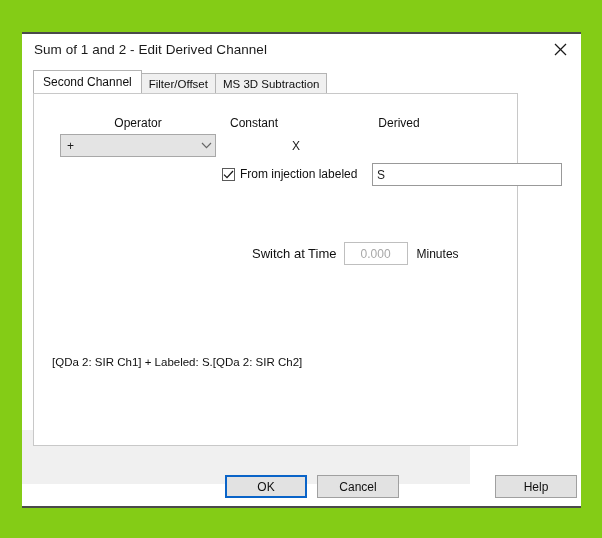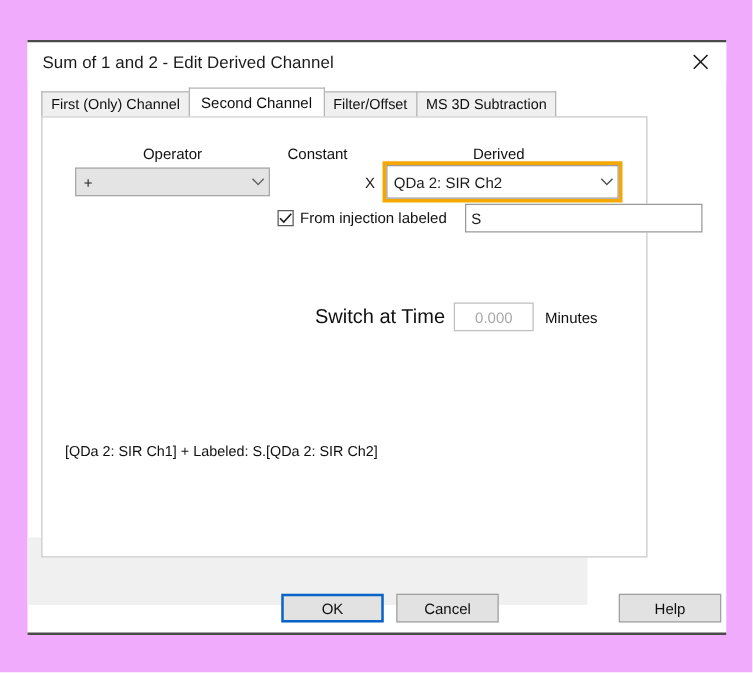--- a/index.html
+++ b/index.html
@@ -10,21 +10,21 @@
     height: 538px;
     background: #ffffff;
     font-family: "Liberation Sans", sans-serif;
     overflow: hidden;
   }
 
   #root {
     position: relative;
     width: 602px;
     height: 538px;
-    background: #f0abfc;
+    background: #84cc16;
   }
 
   
   .dialog {
     position: absolute;
     left: 22px;
     top: 32px;
     width: 559px;
     height: 476px;
     background: #ffffff;
@@ -242,21 +242,21 @@
 
   
   .switch-row {
     position: absolute;
     left: 218px;
     top: 148px;
     display: flex;
     align-items: center;
   }
   .switch-label {
-    font-size: 16px;
+    font-size: 13px;
     color: #101010;
     white-space: nowrap;
   }
   .input-switch {
     margin-left: 7px;
     width: 64px;
     height: 23px;
     background: #ffffff;
     border: 1px solid #bfbfbf;
     display: flex;
@@ -325,21 +325,20 @@
       <div class="title-text">Sum of 1 and 2 - Edit Derived Channel</div>
       <div class="close-btn">
         <svg width="13" height="13" viewBox="0 0 13 13" aria-hidden="true">
           <line x1="1" y1="1" x2="12" y2="12" stroke="#1a1a1a" stroke-width="1.3"></line>
           <line x1="12" y1="1" x2="1" y2="12" stroke="#1a1a1a" stroke-width="1.3"></line>
         </svg>
       </div>
     </div>
 
     <div class="tabstrip">
-      <div class="tab">First (Only) Channel</div>
       <div class="tab active">Second Channel</div>
       <div class="tab">Filter/Offset</div>
       <div class="tab">MS 3D Subtraction</div>
     </div>
 
     <div class="panel">
 
       <div class="hdr hdr-operator">Operator</div>
       <div class="hdr hdr-constant">Constant</div>
       <div class="hdr hdr-channel">Derived</div>
@@ -349,30 +348,20 @@
         <span class="chev">
           <svg width="11" height="7" viewBox="0 0 11 7" aria-hidden="true">
             <polyline points="1,1 5.5,5.6 10,1" fill="none" stroke="#666666" stroke-width="1.2"></polyline>
           </svg>
         </span>
       </div>
 
 
       <div class="times-sign">X</div>
 
-      <div class="combo-channel-wrap">
-        <div class="combo-channel">
-          <span class="val">QDa 2: SIR Ch2</span>
-          <span class="chev">
-            <svg width="11" height="7" viewBox="0 0 11 7" aria-hidden="true">
-              <polyline points="1,1 5.5,5.6 10,1" fill="none" stroke="#555555" stroke-width="1.2"></polyline>
-            </svg>
-          </span>
-        </div>
-      </div>
 
       <div class="check-row">
         <span class="checkbox">
           <svg width="11" height="9" viewBox="0 0 11 9" aria-hidden="true">
             <polyline points="1,4.6 4,7.6 10,1" fill="none" stroke="#1a1a1a" stroke-width="1.3"></polyline>
           </svg>
         </span>
         <span class="check-label">From injection labeled</span>
       </div>
 

